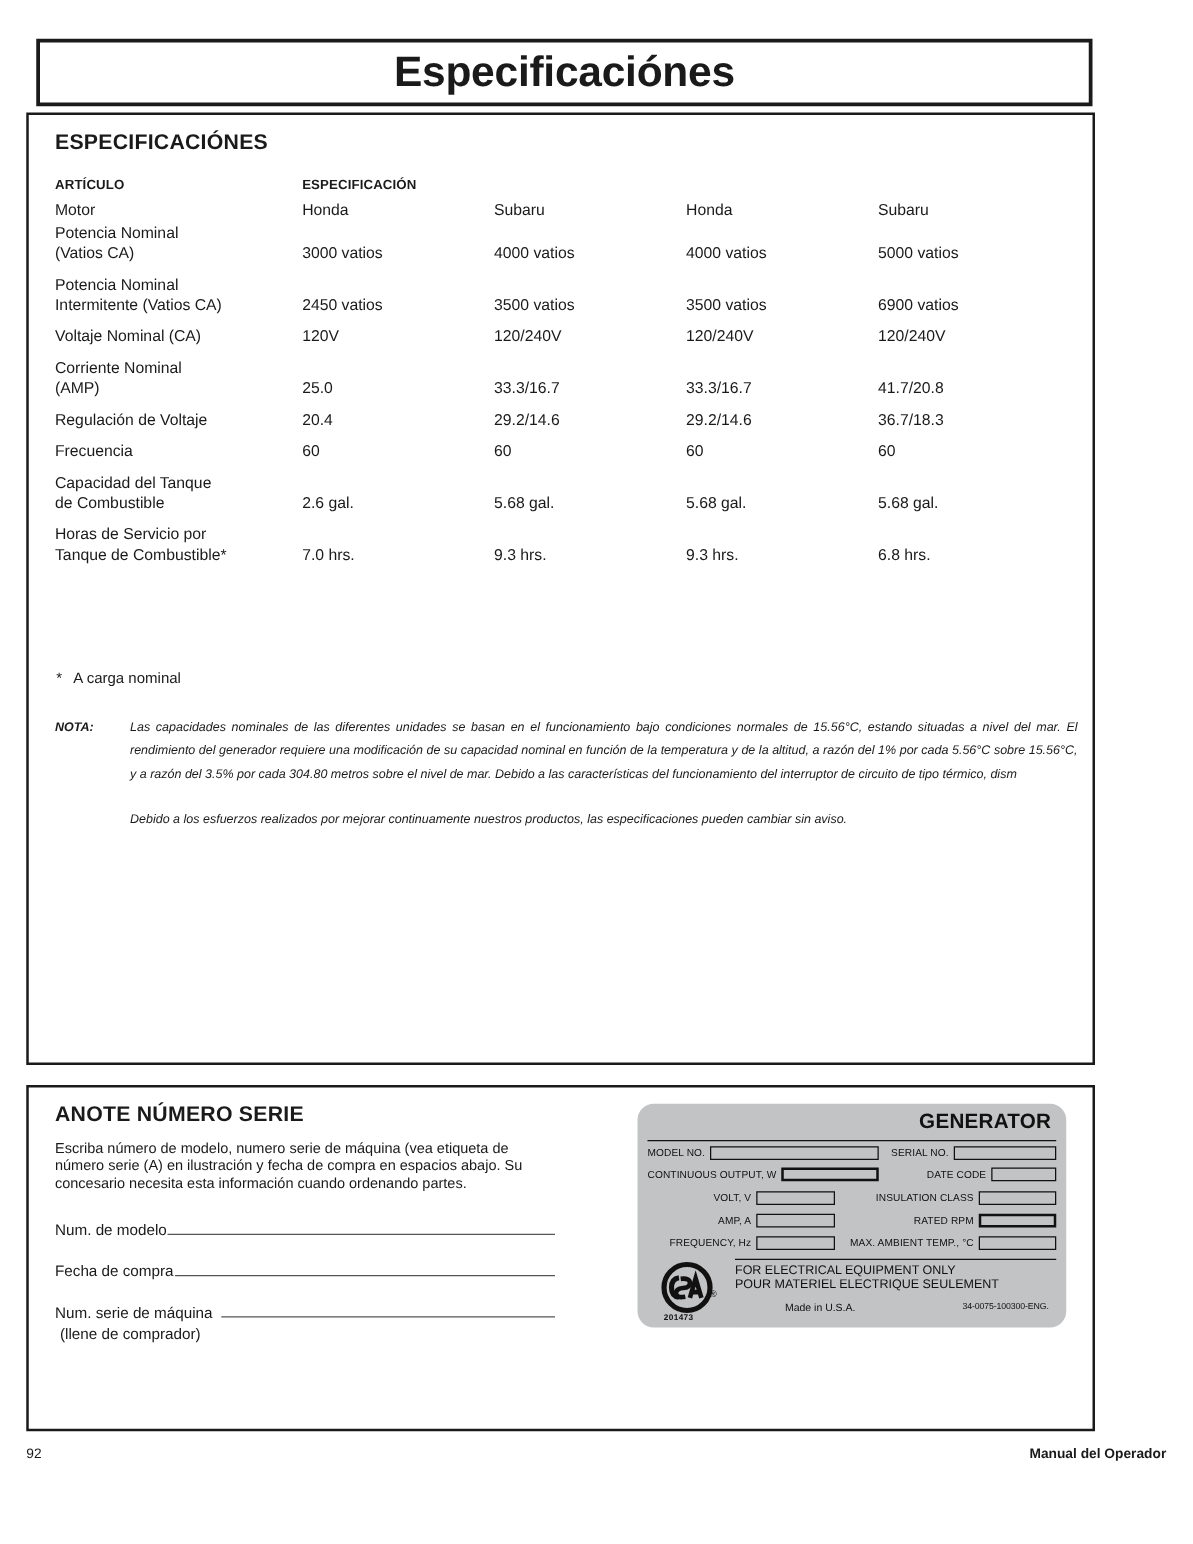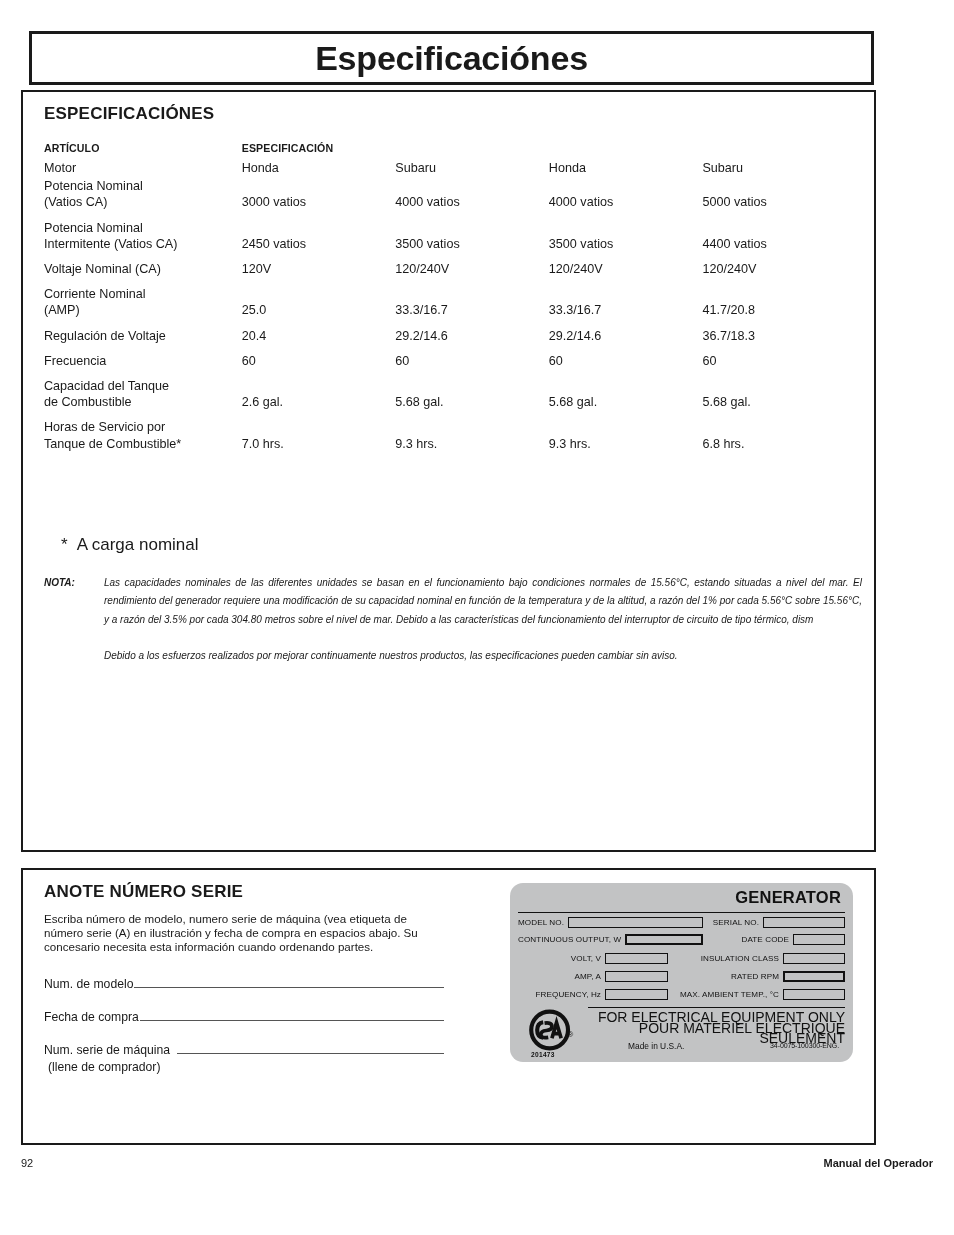--- a/index.html
+++ b/index.html
@@ -91,23 +91,23 @@
     padding-bottom: 9px;
     line-height: 16.2px;
     vertical-align: bottom;
   }
   #spec-table tbody tr.tight td { padding-bottom: 2px; }
   .lbl-2line { white-space: pre-line; }
 
   
   #footnote {
     position: absolute;
-    left: 38px;
+    left: 22px;
     top: 443px;
-    font-size: 17px;
+    font-size: 12px;
   }
   #footnote .star { margin-right: 9px; }
 
   #nota-block {
     position: absolute;
     left: 21px;
     top: 482px;
     width: 818px;
     font-style: italic;
     font-size: 10px;
@@ -245,22 +245,22 @@
     left: 78px;
     right: 8px;
     top: 124px;
     border-top: 1.8px solid #111;
   }
   #np-legal {
     position: absolute;
     left: 78px;
     right: 8px;
     top: 129px;
-    text-align: right;
-    font-size: 14px;
+    text-align: left;
+    font-size: 10px;
     line-height: 10.6px;
   }
   #np-made {
     position: absolute;
     left: 118px;
     top: 158px;
     font-size: 8.4px;
   }
   #np-partno {
     position: absolute;
@@ -343,21 +343,21 @@
         <td>4000 vatios</td>
         <td>4000 vatios</td>
         <td>5000 vatios</td>
       </tr>
       <tr>
         <td class="lbl-2line">Potencia Nominal
 Intermitente (Vatios CA)</td>
         <td>2450 vatios</td>
         <td>3500 vatios</td>
         <td>3500 vatios</td>
-        <td>4400 vatios</td>
+        <td>6900 vatios</td>
       </tr>
       <tr>
         <td class="lbl-2line">Voltaje Nominal (CA)</td>
         <td>120V</td>
         <td>120/240V</td>
         <td>120/240V</td>
         <td>120/240V</td>
       </tr>
       <tr>
         <td class="lbl-2line">Corriente Nominal

